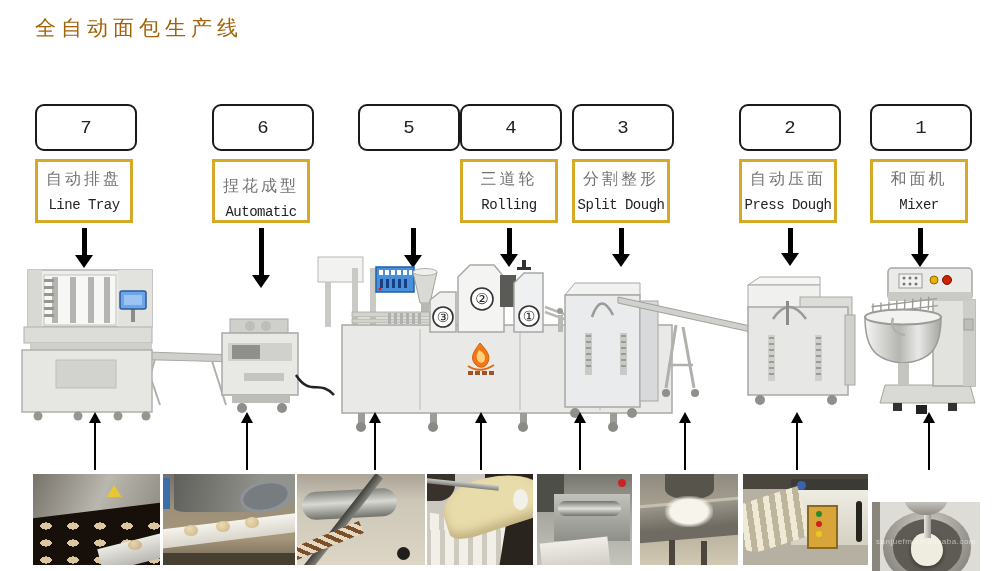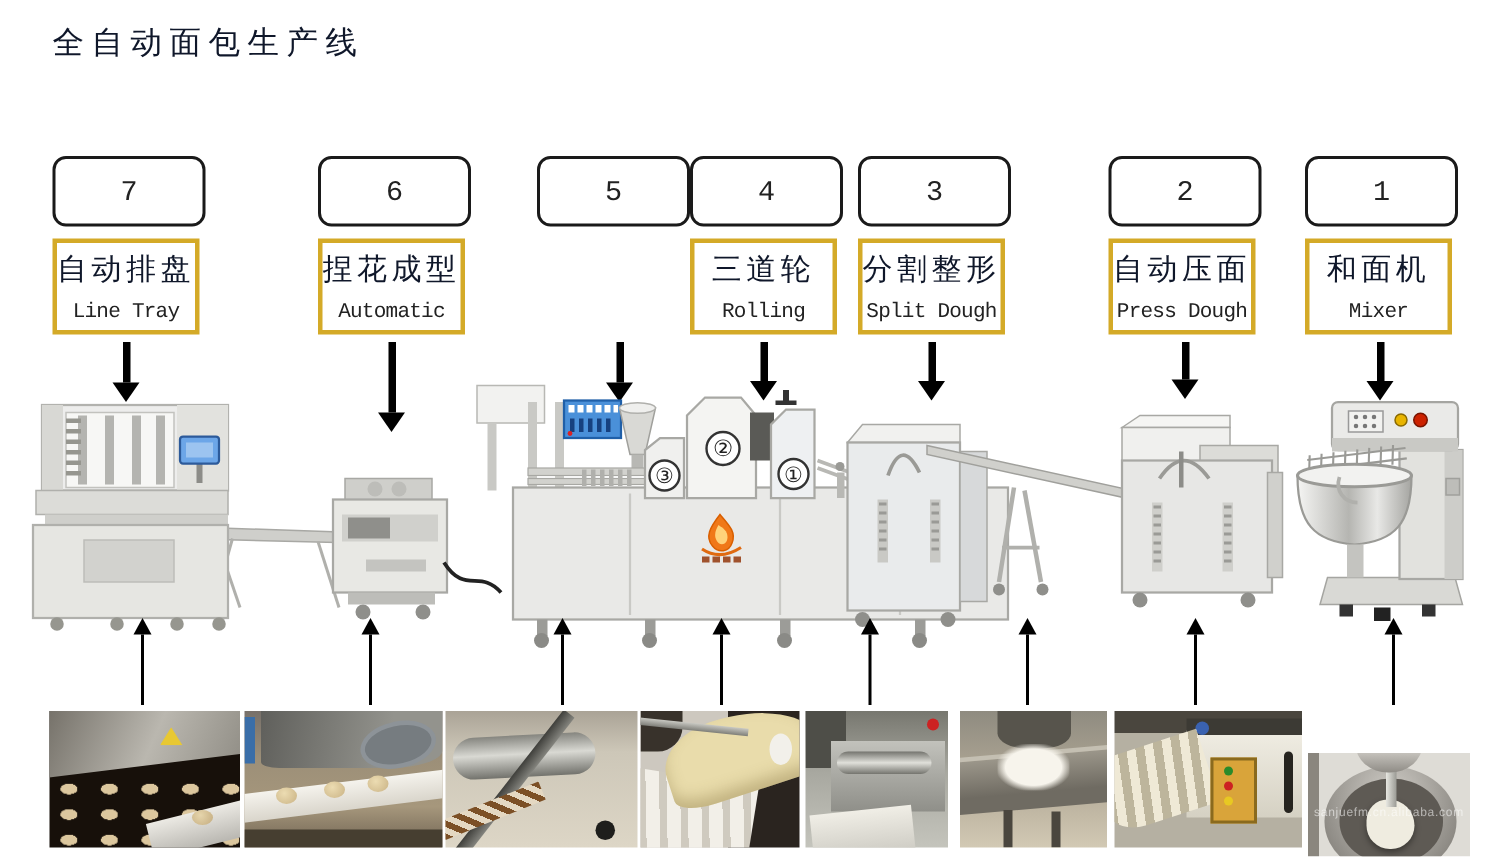--- a/index.html
+++ b/index.html
@@ -1,31 +1,31 @@
 <!DOCTYPE html>
 <html><head>
 <meta charset="utf-8">
 <style>
   html,body{margin:0;padding:0;background:#fff;}
   .canvas{position:relative;width:1000px;height:571px;background:#ffffff;overflow:hidden;
           font-family:"Liberation Sans",sans-serif;color:#111;}
 
   
-  .title-zh{position:absolute;left:35px;top:14px;font-size:21px;letter-spacing:5px;color:#0f172a;}
+  .title-zh{position:absolute;left:35px;top:14px;font-size:21px;letter-spacing:5px;color:#a16207;}
   .title-en{position:absolute;left:34px;top:60px;font-size:18px;font-weight:bold;
             font-family:"Liberation Mono",monospace;letter-spacing:1px;color:#161616;}
 
   
   .numbox{position:absolute;top:104px;width:98px;height:43px;border:2.5px solid #1a1a1a;
           border-radius:9px;background:#fff;display:flex;align-items:center;justify-content:center;
           font-family:"Liberation Mono",monospace;font-size:19px;color:#222;}
   .labelbox{position:absolute;top:159px;width:98px;height:64px;border:3px solid #d4aa28;
             background:#fff;box-sizing:border-box;display:flex;flex-direction:column;
             align-items:center;justify-content:center;gap:7px;}
-  .labelbox .zh{font-size:20px;letter-spacing:3px;white-space:nowrap;color:#0f172a;}
+  .labelbox .zh{font-size:16px;letter-spacing:3px;white-space:nowrap;color:#737373;}
   .labelbox .en{font-family:"Liberation Mono",monospace;font-size:14px;white-space:nowrap;color:#222;letter-spacing:-0.5px;}
 
   
   .arrow-down{position:absolute;top:228px;display:flex;flex-direction:column;align-items:center;}
   .arrow-down .shaft{width:5px;background:#000;}
   .arrow-down .head{width:0;height:0;border-left:9px solid transparent;border-right:9px solid transparent;border-top:13px solid #000;}
   .arrow-up{position:absolute;top:412px;display:flex;flex-direction:column;align-items:center;}
   .arrow-up .head{width:0;height:0;border-left:6px solid transparent;border-right:6px solid transparent;border-bottom:11px solid #000;}
   .arrow-up .shaft{width:2.5px;height:47px;background:#000;}
 
@@ -107,21 +107,21 @@
   <div class="labelbox" style="left:35px;">
     <span class="zh">自动排盘</span>
     <span class="en">Line Tray</span>
   </div>
   <div class="arrow-down" style="left:75px;">
       <div class="shaft" style="height:27px;"></div>
       <div class="head"></div>
     </div>
 
   <div class="numbox" style="left:212px;">6</div>
-  <div class="labelbox" style="left:212px;">
+  <div class="labelbox" style="left:212px;justify-content:flex-end;">
     <span class="zh">捏花成型</span>
     <span class="en">Automatic</span>
   </div>
   <div class="arrow-down" style="left:252px;">
       <div class="shaft" style="height:47px;"></div>
       <div class="head"></div>
     </div>
 
   <div class="numbox" style="left:358px;">5</div>
   <div class="arrow-down" style="left:404px;">

